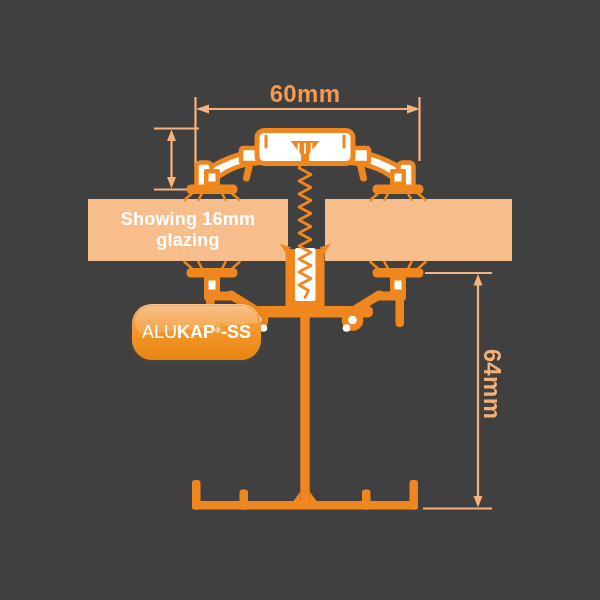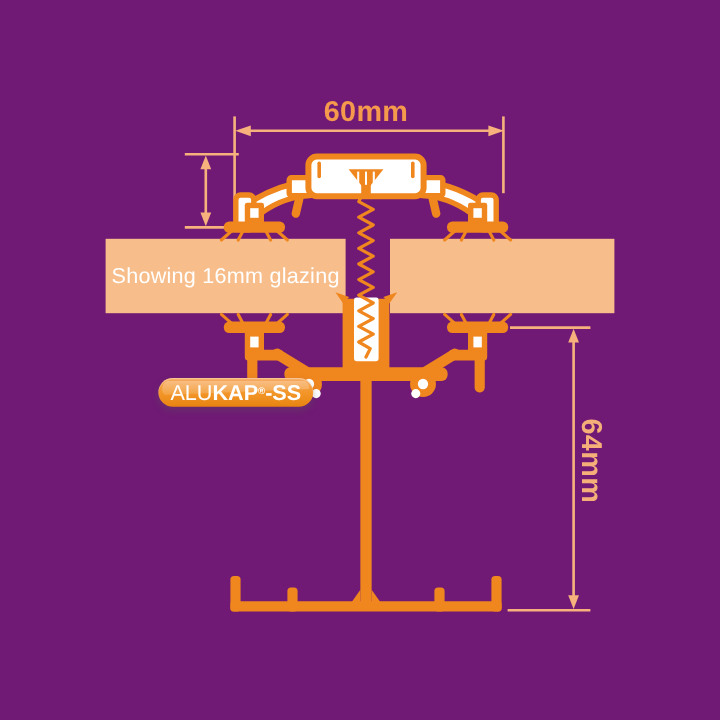--- a/index.html
+++ b/index.html
@@ -1,34 +1,34 @@
 <!DOCTYPE html>
 <html><head>
 <meta charset="utf-8">
 <style>
   html,body{margin:0;padding:0;background:#ffffff;}
   #canvas{
-    position:relative;width:600px;height:600px;background:#701a75;overflow:hidden;
+    position:relative;width:600px;height:600px;background:#404040;overflow:hidden;
     font-family:"Liberation Sans", sans-serif;
   }
   #canvas svg{position:absolute;left:0;top:0;}
   .overlay{position:absolute;}
   .dim-label{
     font-weight:bold;font-size:24px;color:#F5994D;letter-spacing:0.3px;line-height:24px;
   }
   .dim-label.soft{color:#F5AF79;}
   #label-width{left:245px;top:82px;width:120px;text-align:center;}
   #label-glazing{left:86px;top:145px;width:76px;text-align:right;}
   #label-height{left:452px;top:372px;width:80px;height:24px;text-align:center;transform:rotate(90deg);}
   #banner-text{
     left:88px;top:199px;width:200px;height:62px;display:flex;align-items:center;justify-content:center;
-    color:#ffffff;font-weight:normal;font-size:18px;letter-spacing:0.2px;text-align:center;
+    color:#ffffff;font-weight:bold;font-size:18px;letter-spacing:0.2px;text-align:center;
   }
   #logo-pill{
-    left:132px;top:315px;width:129px;height:24px;border-radius:20px;
+    left:132px;top:304px;width:129px;height:56px;border-radius:20px;
     background:linear-gradient(180deg,#F6A557 0%,#F29527 55%,#E88410 100%);
     box-shadow:0 3px 6px rgba(90,90,90,0.35), inset 0 1px 1px rgba(255,255,255,0.4);
     display:flex;align-items:center;justify-content:center;overflow:hidden;
   }
   #logo-pill::before{
     content:'';position:absolute;left:3px;right:3px;top:2px;height:58%;
     background:linear-gradient(rgba(255,255,255,0.30),rgba(255,255,255,0.10));
     border-radius:17px;clip-path:polygon(0 0,100% 0,100% 52%,0 88%);
     pointer-events:none;
   }

